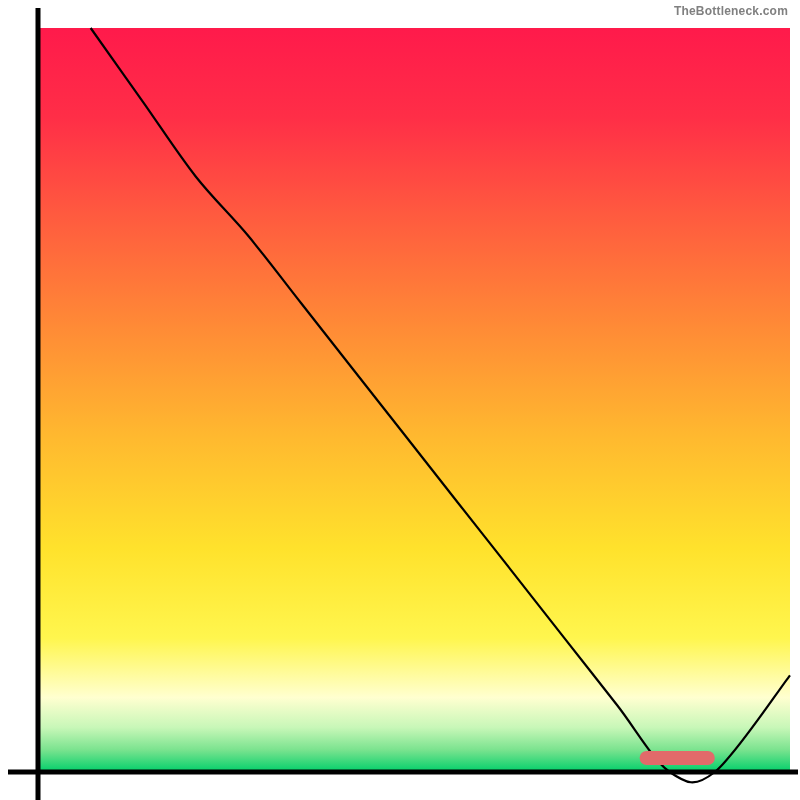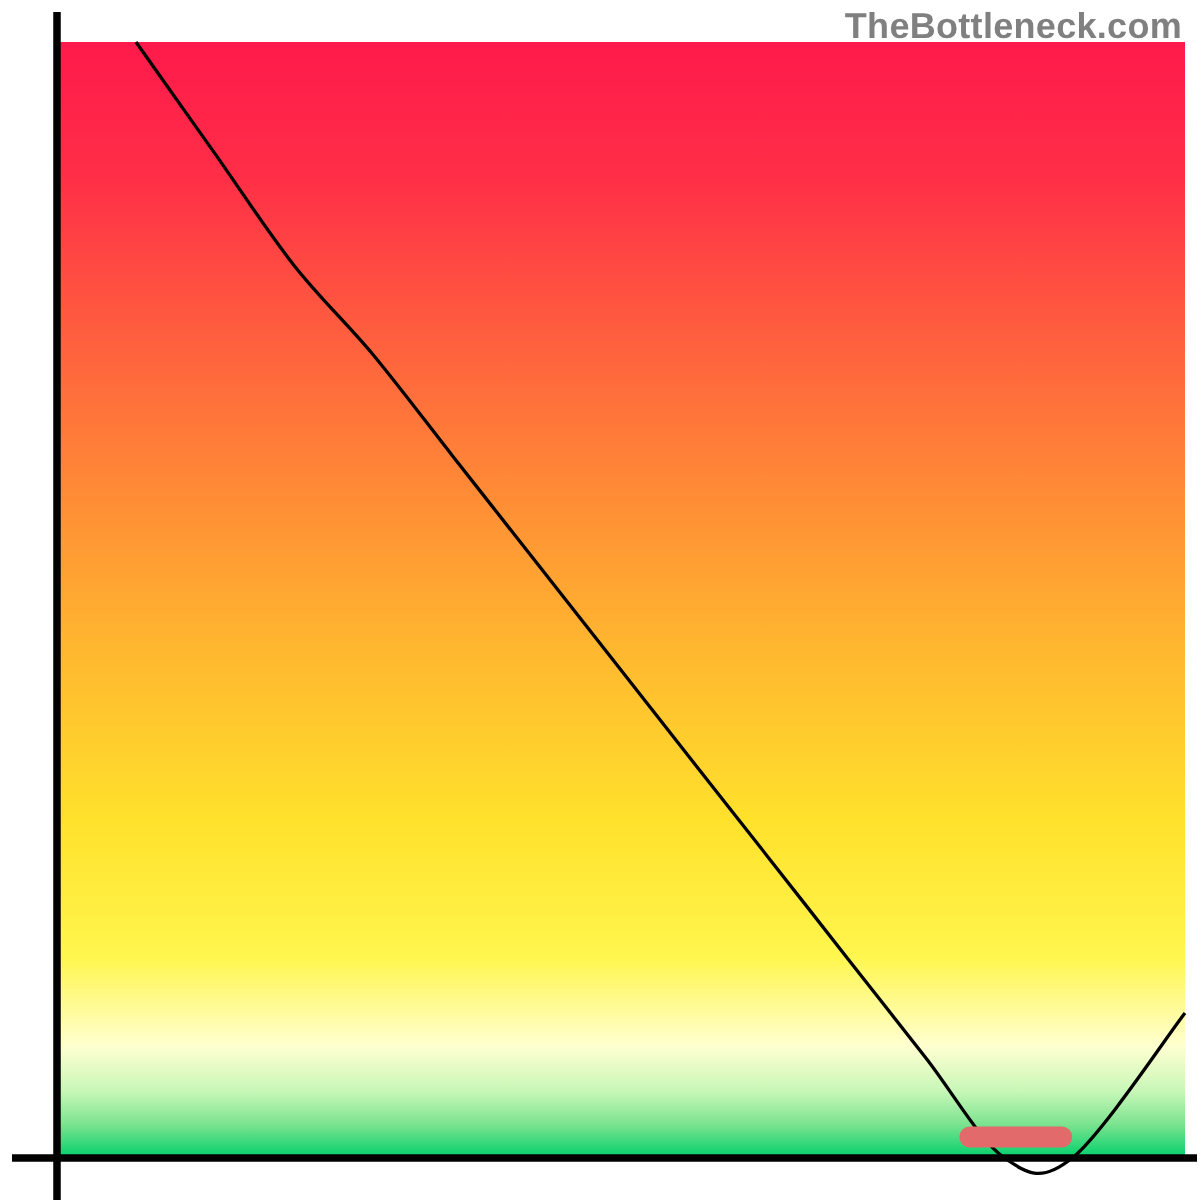--- a/index.html
+++ b/index.html
@@ -13,21 +13,21 @@
   }
   .container {
     position: relative;
     width: 800px;
     height: 800px;
   }
   .source-label {
     position: absolute;
     top: 4px;
     right: 12px;
-    font-size: 24px;
+    font-size: 12px;
     font-weight: bold;
     color: #808080;
     letter-spacing: 0.2px;
     z-index: 5;
   }
   svg.chart {
     position: absolute;
     top: 0;
     left: 0;
   }

